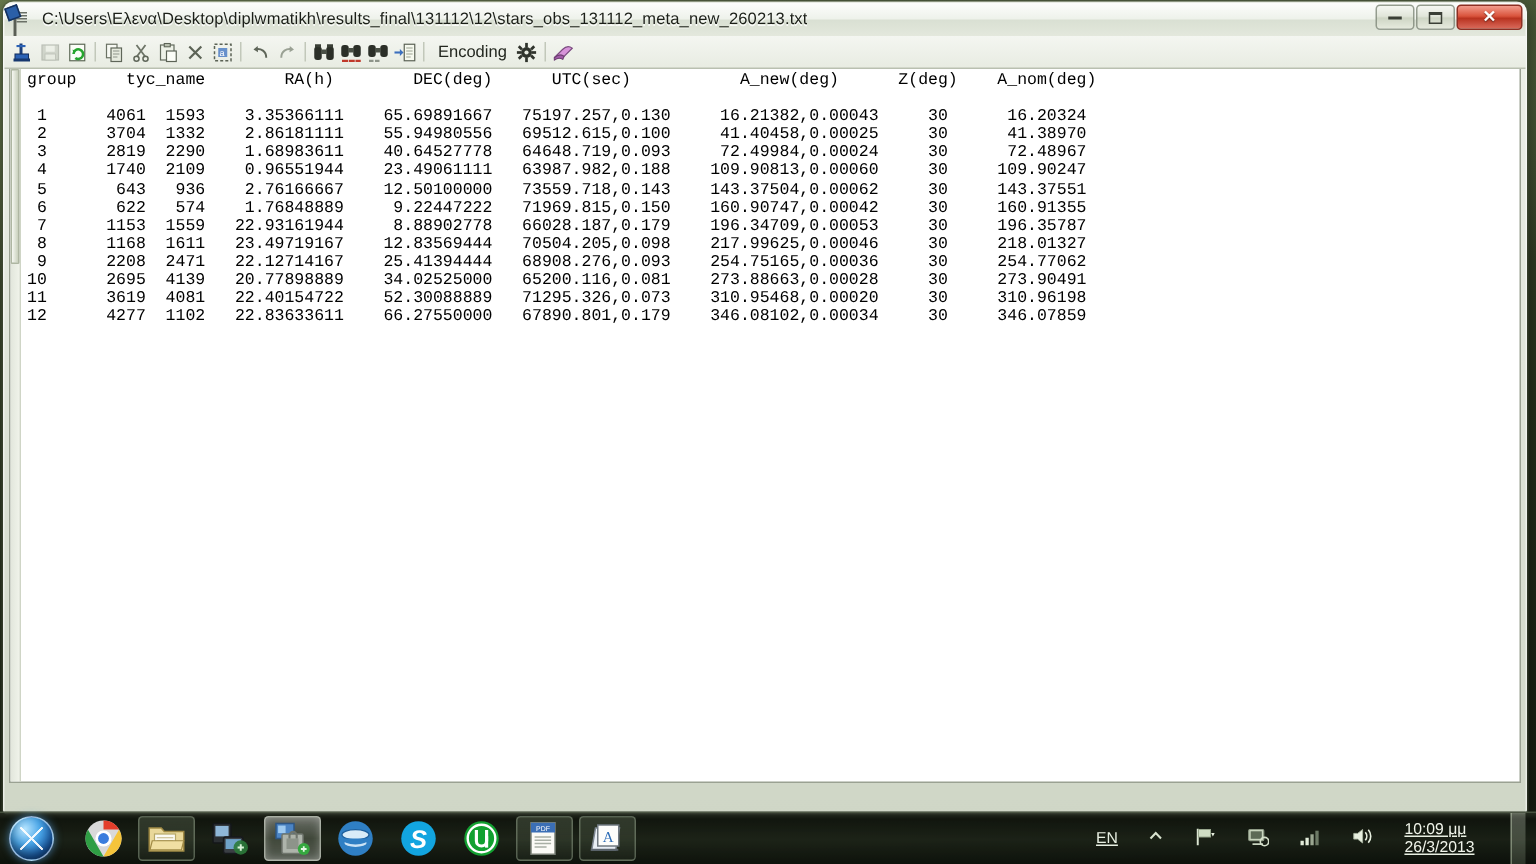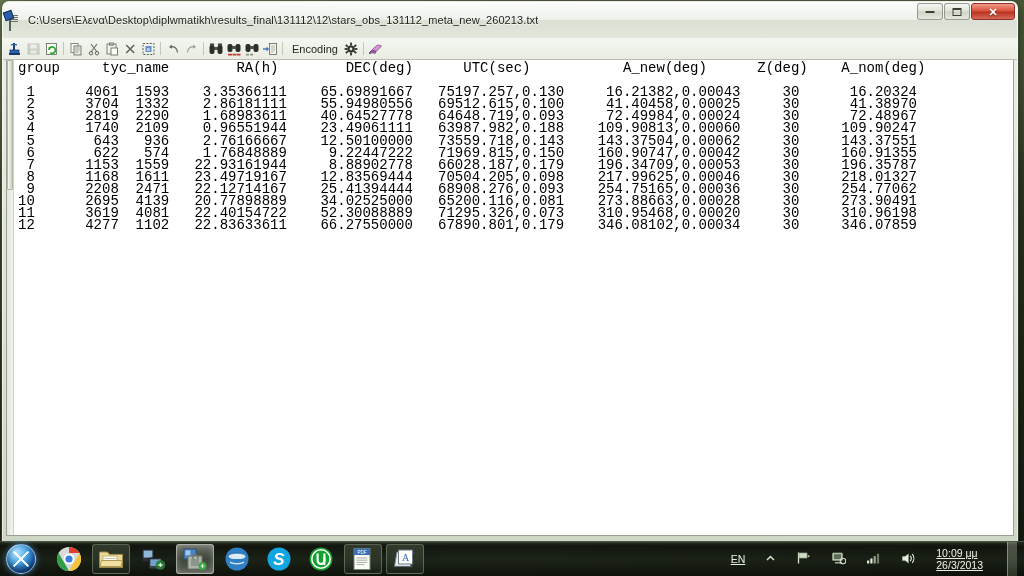--- a/index.html
+++ b/index.html
@@ -22,21 +22,21 @@
   #window{
     position:absolute;left:2px;top:1px;width:1016px;height:542px;
     border-radius:7px 7px 3px 3px;
     background:linear-gradient(180deg,#eef1ea 0%,#dfe4d9 45%,#cfd6c6 100%);
     border:1px solid rgba(255,255,255,.55);
     box-shadow:0 0 0 1px rgba(70,80,60,.45), 0 3px 14px rgba(0,0,0,.55);
     padding:0;
     box-sizing:border-box;
   }
   .titlebar{
-    height:36px;position:relative;
+    height:22px;position:relative;
     border-radius:6px 6px 0 0;
     background:linear-gradient(180deg,rgba(255,255,255,.85) 0%,rgba(238,242,235,.8) 48%,rgba(214,221,207,.85) 52%,rgba(226,231,219,.9) 100%);
     display:flex;align-items:center;
   }
   .titlebar .ticon{
     width:14px;height:14px;margin-left:6px;margin-right:5px;flex:0 0 auto;position:relative;
   }
   .doc-glyph{
     width:11px;height:13px;background:#f2f5ef;border:1px solid #5a5f55;
     position:relative;box-sizing:border-box;
@@ -94,21 +94,21 @@
     position:absolute;left:0;top:0;width:6px;height:100%;
     background:linear-gradient(90deg,#e2e6dc,#f0f3ea);border-right:1px solid #cfd5c6;
   }
   .vthumb{
     position:absolute;left:0;top:0px;width:6px;height:130px;
     background:linear-gradient(90deg,#f6f8f2,#c9d0bd);border:1px solid #aeb6a2;box-sizing:border-box;border-radius:1px;
   }
   .code{
     position:absolute;left:7px;top:0;right:0;bottom:0;
     font-family:"Liberation Mono","DejaVu Sans Mono",monospace;
-    font-size:14px;line-height:12.1px;color:#000;
+    font-size:11px;line-height:12.1px;color:#000;
     white-space:pre;padding:2px 0 0 4px;
   }
   
   .statusbar{
     height:18px;display:flex;align-items:center;
     background:linear-gradient(180deg,#f1f4ec 0%,#e2e7da 100%);
     border-top:1px solid #c3c9b9;margin:1px 3px 0 3px;
     font-size:10.5px;color:#1c2018;
   }
   .sb-cell{

